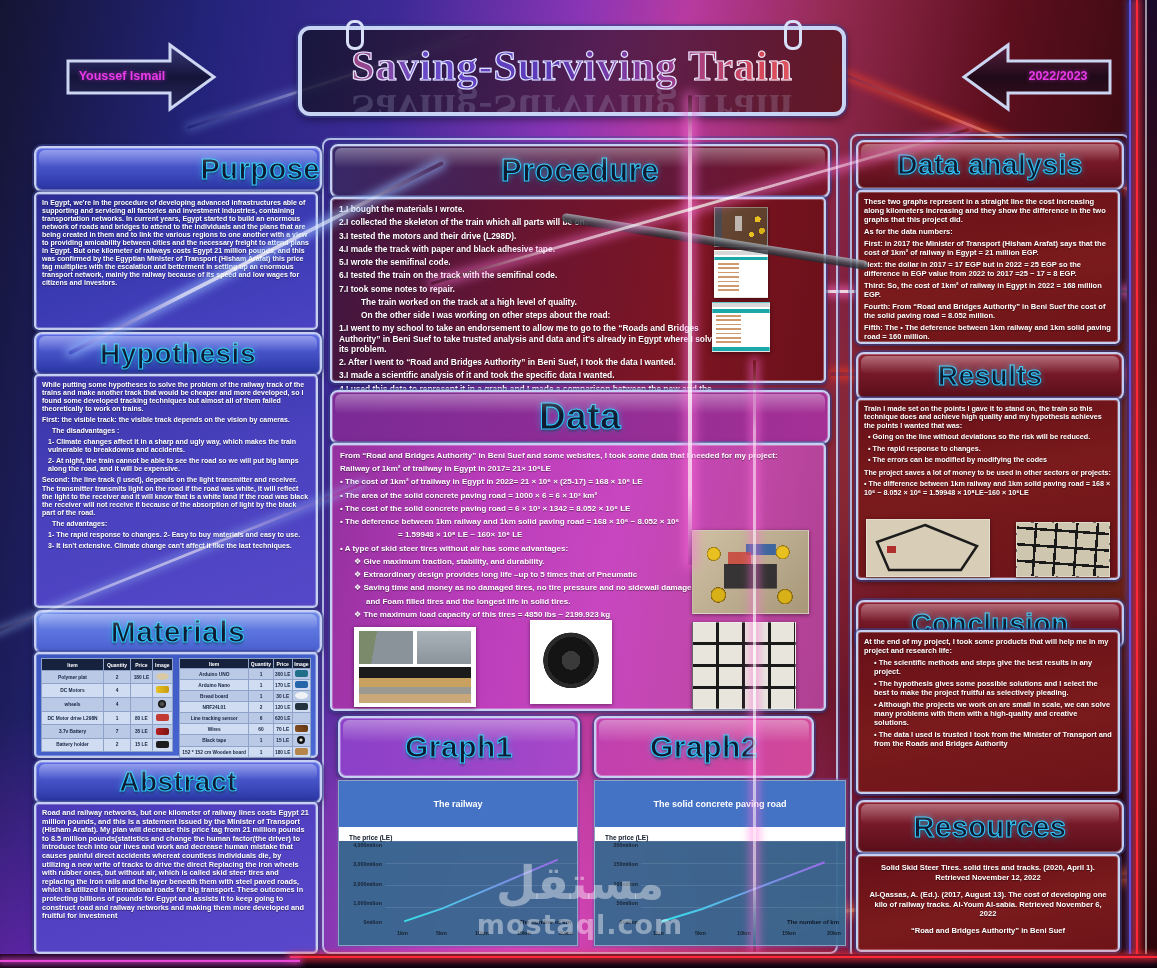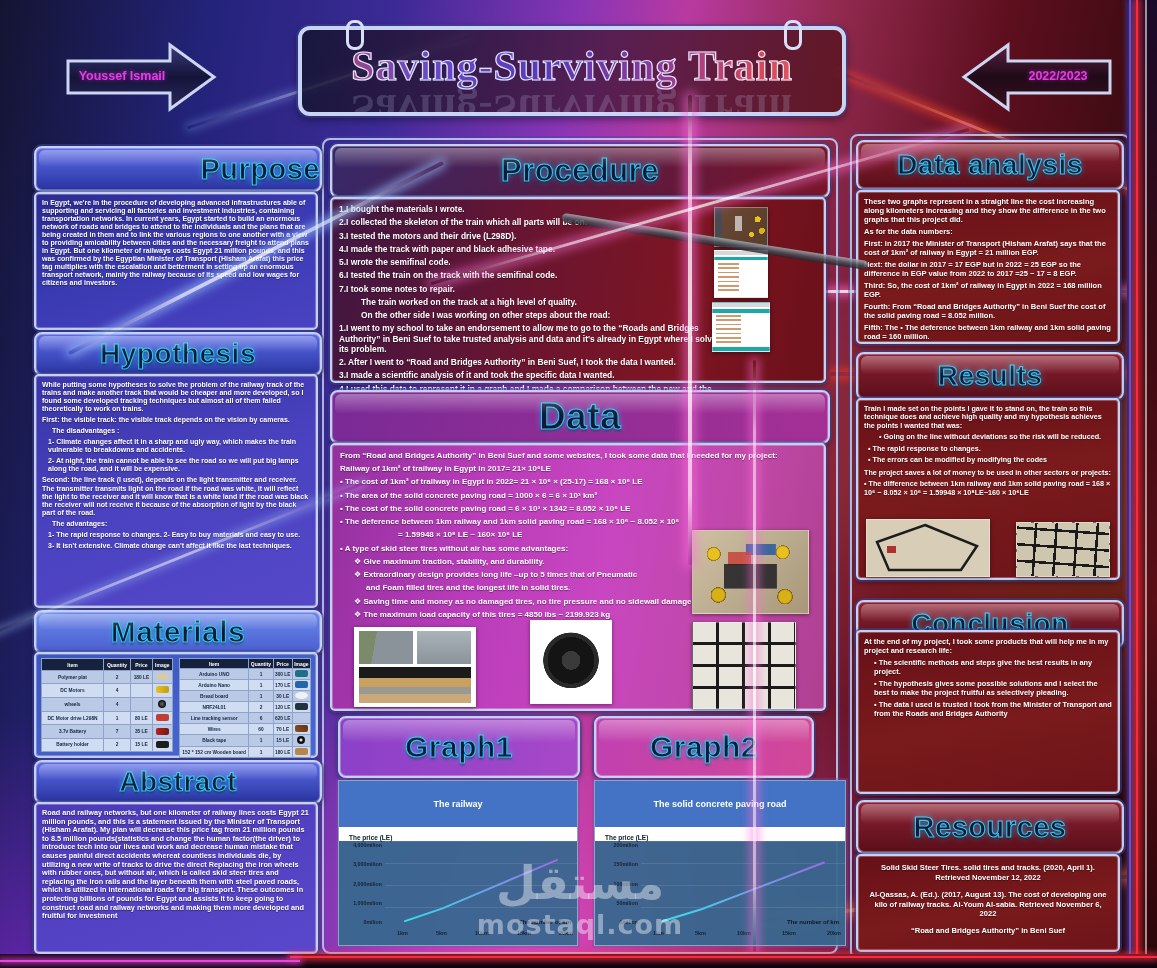--- a/index.html
+++ b/index.html
@@ -319,22 +319,22 @@
     <p>From “Road and Bridges Authority” in Beni Suef and some websites, I took some data that I needed for my project:</p>
     <p>Railway of 1km² of trailway in Egypt in 2017= 21× 10⁶LE</p>
     <p>• The cost of 1km² of trailway in Egypt in 2022= 21 × 10⁶ × (25-17) = 168 × 10⁶ LE</p>
     <p>• The area of the solid concrete paving road = 1000 × 6 = 6 × 10³ km²</p>
     <p>• The cost of the solid concrete paving road = 6 × 10³ × 1342 = 8.052 × 10⁶ LE</p>
     <p style="width:372px;">• The deference between 1km railway and 1km solid paving road =  168 × 10⁶ − 8.052 × 10⁶</p>
     <p style="margin-left:58px;">= 1.59948 × 10⁸ LE  ~ 160× 10⁶ LE</p>
     <p>• A type of skid steer tires without air has some advantages:</p>
     <p style="margin-left:14px;">❖ Give maximum traction, stability, and durability.</p>
     <p style="margin-left:14px;">❖ Extraordinary design provides long life –up to 5 times that of Pneumatic</p>
+    <p style="margin-left:14px;">❖ Saving time and money as no damaged tires, no tire pressure and no sidewall damage</p>
     <p style="margin-left:26px;">and Foam filled tires and the longest life in solid tires.</p>
-    <p style="margin-left:14px;">❖ Saving time and money as no damaged tires, no tire pressure and no sidewall damage</p>
     <p style="margin-left:14px;">❖ The maximum load capacity of this tires = 4850 lbs ~ 2199.923 kg</p>
     <div class="photo" style="left:360px;top:85px;width:115px;height:82px;background:
       radial-gradient(circle 10px at 18% 28%,#e8c020 55%,#8a6a10 70%,transparent 71%),
       radial-gradient(circle 10px at 78% 26%,#e8c020 55%,#8a6a10 70%,transparent 71%),
       radial-gradient(circle 11px at 22% 78%,#d8b018 55%,#7a5a0c 70%,transparent 71%),
       radial-gradient(circle 11px at 80% 80%,#d8b018 55%,#7a5a0c 70%,transparent 71%),
       linear-gradient(0deg,rgba(30,30,35,.85) 0 0) 50% 58%/46% 30% no-repeat,
       linear-gradient(0deg,rgba(200,60,50,.8) 0 0) 38% 30%/20% 16% no-repeat,
       linear-gradient(0deg,rgba(40,90,160,.85) 0 0) 62% 18%/26% 14% no-repeat,
       linear-gradient(130deg,#cfc0a4,#b8a88c 60%,#a89878);"></div>
@@ -444,21 +444,21 @@
     <p>Third: So, the cost of 1km² of railway in Egypt in 2022 = 168 million EGP.</p>
     <p>Fourth: From “Road and Bridges Authority” in Beni Suef the cost of the solid paving road = 8.052 million.</p>
     <p>Fifth: The • The deference between 1km railway and 1km solid paving road = 160 million.</p>
   </div>
 
   <div class="panel hdr r-h" style="left:856px;top:352px;width:264px;height:44px;">
     <span class="htext" style="font-size:28px;">Results</span>
   </div>
   <div class="panel body res-b" style="left:856px;top:398px;width:264px;height:182px;padding:5px 6px;box-sizing:border-box;font-size:7.2px;line-height:1.18;">
     <p>Train I made set on the points I gave it to stand on, the train so this technique does and achieve high quality and my hypothesis achieves the points I wanted that was:</p>
-    <p style="margin-left:4px;text-align:center;">• Going on the line without deviations so the risk will be reduced.</p>
+    <p style="margin-left:4px;">• Going on the line without deviations so the risk will be reduced.</p>
     <p style="margin-left:4px;">• The rapid response to changes.</p>
     <p style="margin-left:4px;">• The errors can be modified by modifying the codes</p>
     <p style="margin-top:4px;">The project saves a lot of money to be used in other sectors or projects:</p>
     <p>• The difference between 1km railway and 1km solid paving road = 168 × 10⁶ − 8.052 × 10⁶ = 1.59948 × 10⁸LE~160 × 10⁶LE</p>
     <div class="photo" style="left:8px;top:119px;width:122px;height:56px;background:#d8cdb6;">
       <svg width="122" height="56" viewBox="0 0 122 56" style="position:absolute;inset:0;">
         <polygon points="58,5 110,26 94,50 22,50 10,22" fill="none" stroke="#1c1c1c" stroke-width="2.5"></polygon>
         <rect x="20" y="26" width="9" height="7" fill="#b03030"></rect>
       </svg>
     </div>
@@ -467,20 +467,21 @@
       repeating-linear-gradient(94deg,transparent 0 18px,#1a1a1a 18px 20.5px),#cfc6b0;"></div>
   </div>
 
   <div class="panel hdr r-h" style="left:856px;top:600px;width:264px;height:44px;">
     <span class="htext" style="font-size:28px;">Conclusion</span>
   </div>
   <div class="panel body r-b" style="left:856px;top:630px;width:264px;height:164px;padding:5px 6px;box-sizing:border-box;font-size:7.4px;line-height:1.22;">
     <p>At the end of my project, I took some products that will help me in my project and research life:</p>
     <p style="margin-left:10px;">• The scientific methods and steps give the best results in any project.</p>
     <p style="margin-left:10px;">• The hypothesis gives some possible solutions and I select the best to make the project fruitful as selectively pleading.</p>
+    <p style="margin-left:10px;">• Although the projects we work on are small in scale, we can solve many problems with them with a high-quality and creative solutions.</p>
     <p style="margin-left:10px;">• The data I used is trusted I took from the Minister of Transport and from the Roads and Bridges Authority</p>
   </div>
 
   <div class="panel hdr r-h" style="left:856px;top:800px;width:264px;height:50px;">
     <span class="htext" style="font-size:29px;">Resources</span>
   </div>
   <div class="panel body r-b" style="left:856px;top:854px;width:264px;height:98px;padding:7px 10px;box-sizing:border-box;font-size:7.6px;line-height:1.3;text-align:center;">
     <p style="margin-bottom:7px;">Solid Skid Steer Tires. solid tires and tracks. (2020, April 1). Retrieved November 12, 2022</p>
     <p style="margin-bottom:7px;">Al-Qassas, A. (Ed.). (2017, August 13). The cost of developing one kilo of railway tracks. Al-Youm Al-sabia. Retrieved November 6, 2022</p>
     <p>“Road and Bridges Authority” in Beni Suef</p>

